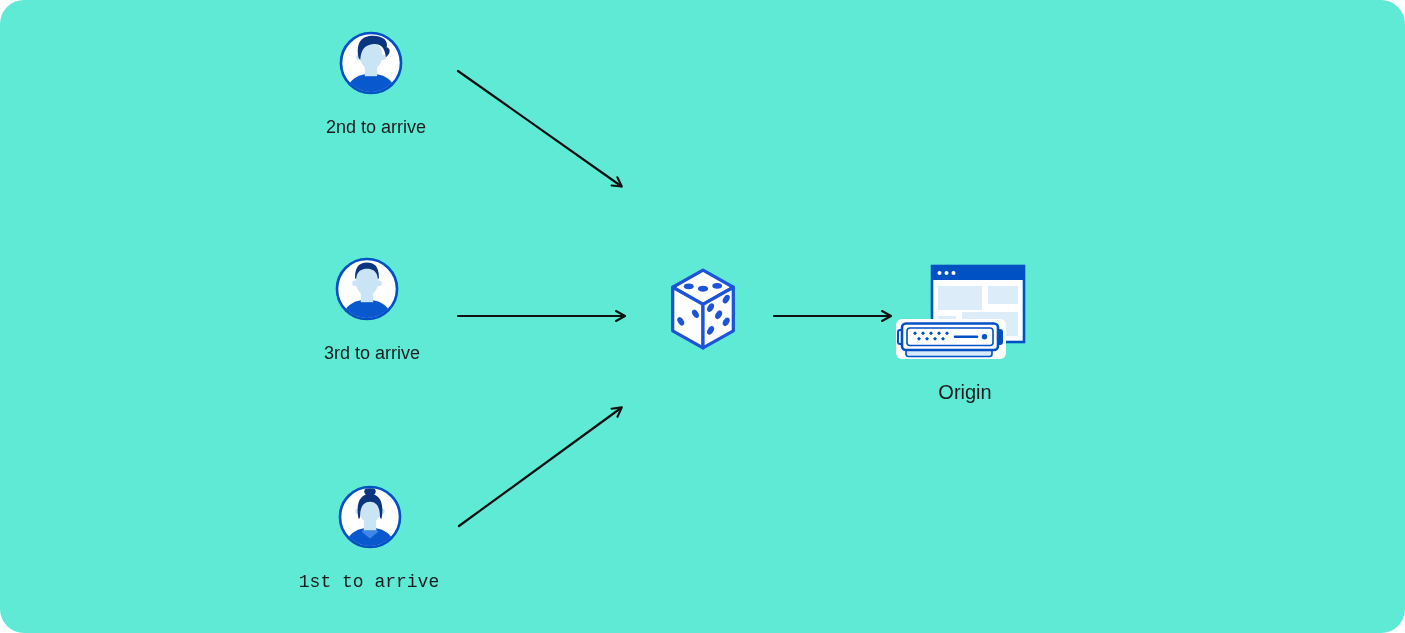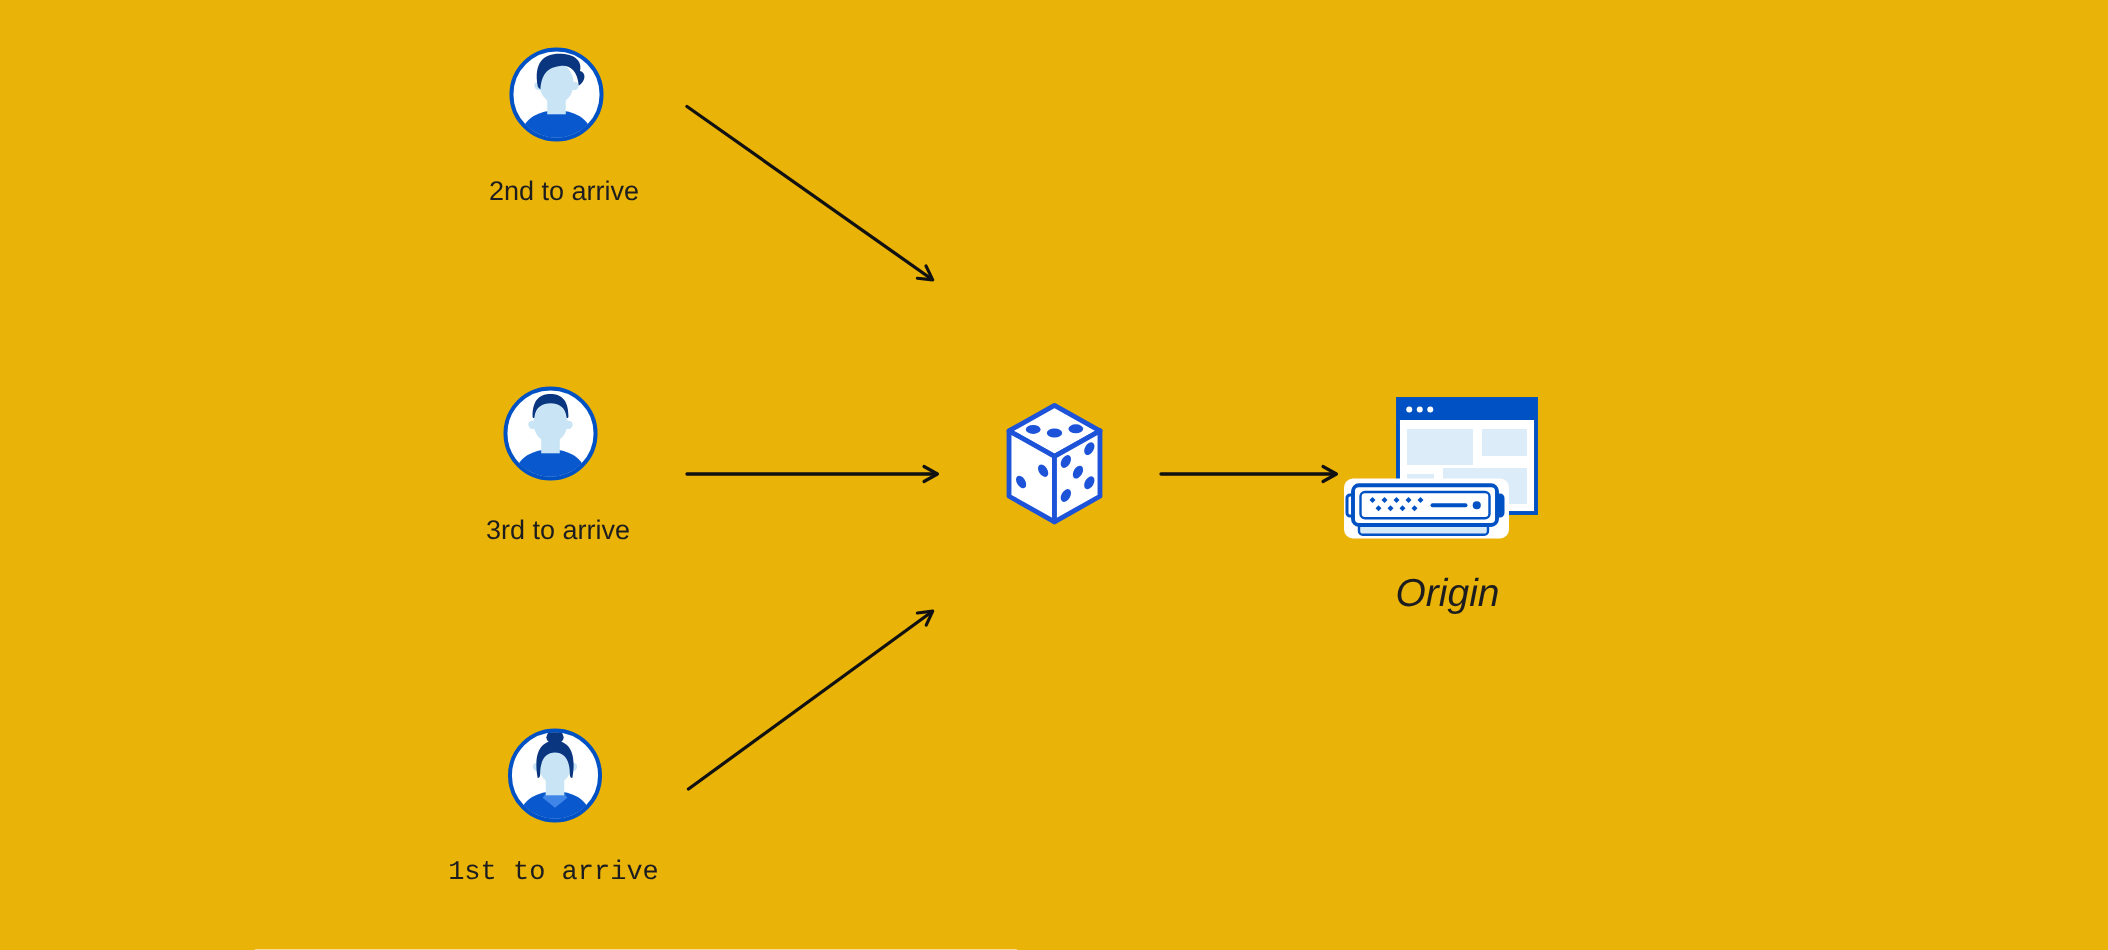--- a/index.html
+++ b/index.html
@@ -5,33 +5,34 @@
   html, body {
     margin: 0;
     padding: 0;
     background: #ffffff;
     font-family: "Liberation Sans", sans-serif;
   }
   .canvas {
     position: relative;
     width: 1405px;
     height: 633px;
-    background: #eab308;
+    background: #5eead4;
     overflow: hidden;
+    border-radius: 24px;
   }
   .abs { position: absolute; }
   .node-label {
     position: absolute;
     transform: translateX(-50%);
     font-size: 18px;
     line-height: 1.2;
     color: #1d1d1f;
     white-space: nowrap;
   }
-  .origin-label { font-size: 26px; font-style: italic; }
+  .origin-label { font-size: 20px; }
   .arrow-layer {
     position: absolute;
     left: 0; top: 0;
     width: 1405px; height: 633px;
     pointer-events: none;
   }
 </style>
 </head>
 <body>
 

